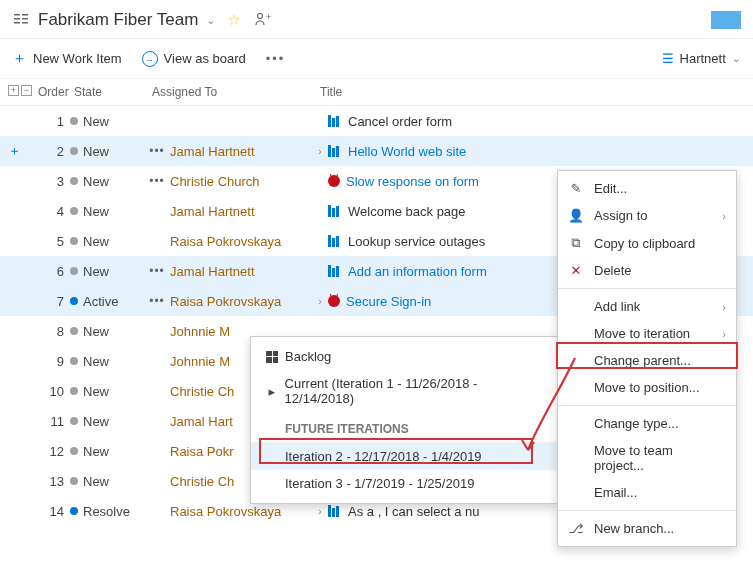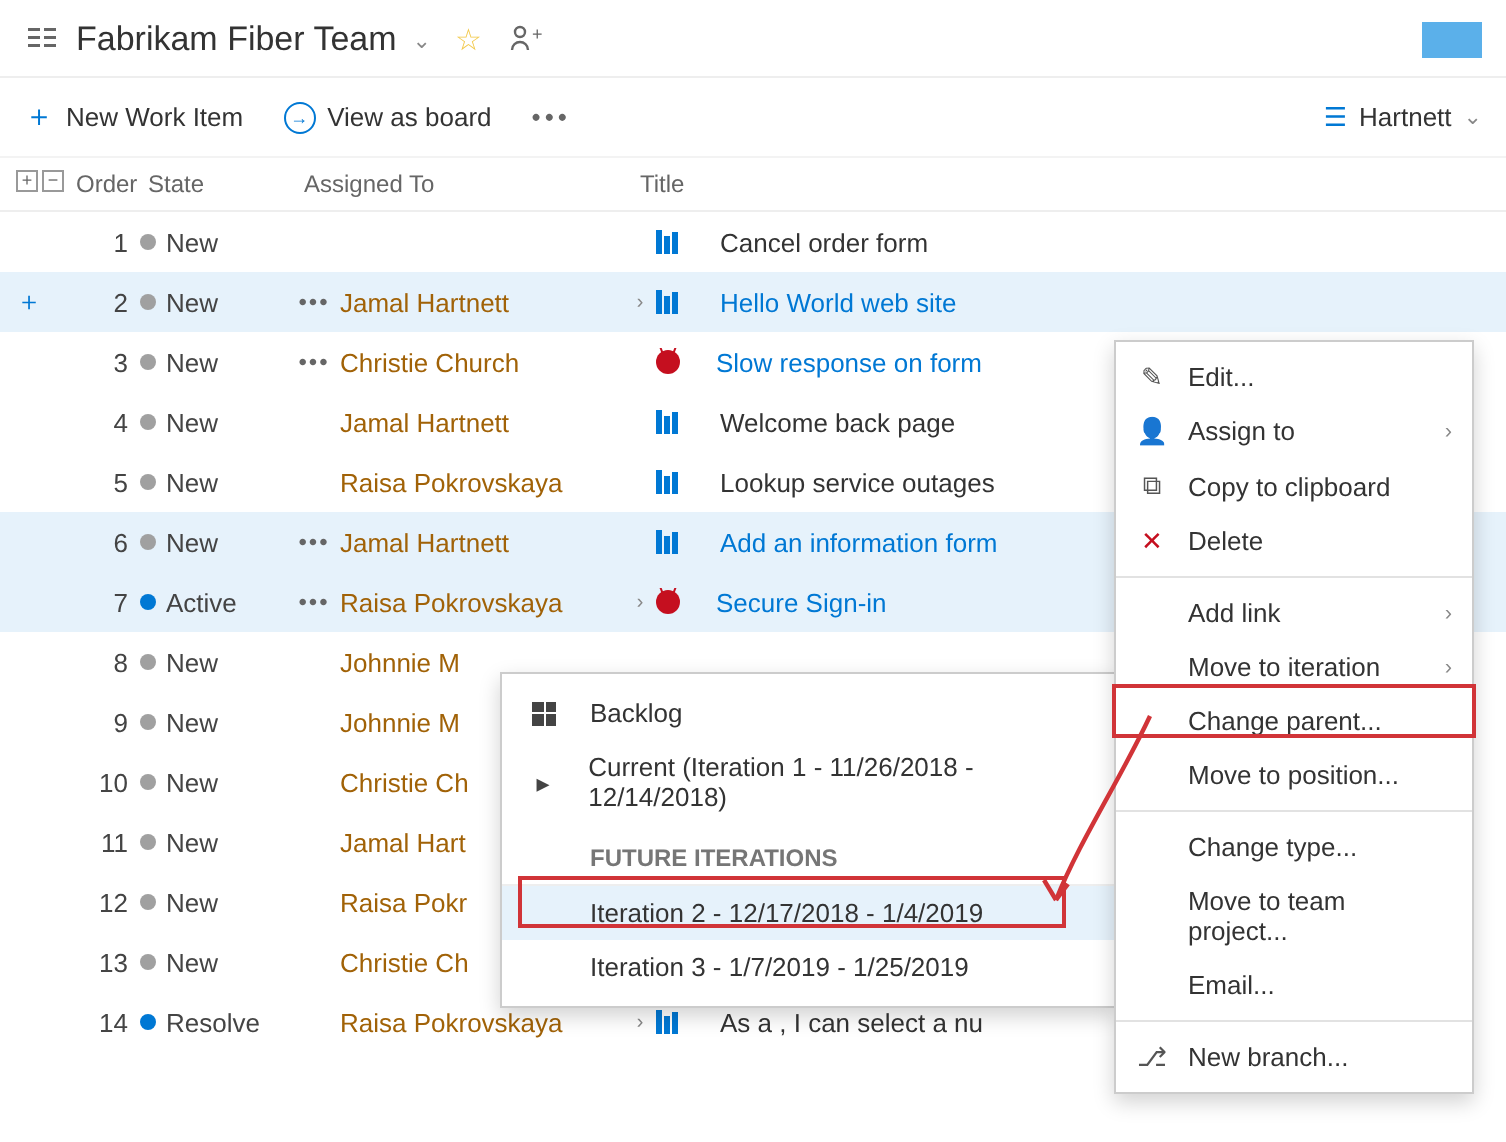--- a/index.html
+++ b/index.html
@@ -30,39 +30,39 @@
   .row { display:flex; align-items:center; height:30px; font-size:13px; position:relative;}
   .row.selected { background:#e6f2fb; }
   .row .cell-expand { width:34px; display:flex; align-items:center; justify-content:flex-start; padding-left:8px; color:#0078d4;}
   .row .cell-order { width:36px; text-align:right; padding-right:6px; color:#444;}
   .row .cell-state { width:74px; display:flex; align-items:center; gap:5px; color:#444;}
   .state-dot { width:8px; height:8px; border-radius:50%; background:#a0a0a0; display:inline-block;}
   .state-dot.active { background:#0078d4; }
   .row .cell-actions { width:26px; color:#666; font-size:12px; letter-spacing:1px; text-align:center; cursor:pointer;}
   .row .cell-assigned { width:142px; color:#a16207; white-space:nowrap; overflow:hidden; text-overflow:ellipsis;}
   .row .cell-caret { width:16px; color:#888; font-size:10px; text-align:center;}
-  .row .cell-title { flex:1; display:flex; align-items:center; gap:18px; color:#0078d4; white-space:nowrap; overflow:hidden;}
+  .row .cell-title { flex:1; display:flex; align-items:center; gap:6px; color:#0078d4; white-space:nowrap; overflow:hidden;}
   .row .cell-title.black { color:#333; }
   .wi-icon { width:14px; height:12px; display:inline-flex; gap:1px; }
   .wi-icon span { width:3px; background:#0078d4; display:inline-block; }
   .wi-icon span:nth-child(1){height:12px;} .wi-icon span:nth-child(2){height:9px; align-self:flex-end;} .wi-icon span:nth-child(3){height:11px; align-self:flex-end;}
   .bug-icon { width:12px; height:12px; border-radius:50%; background:#c50f1f; position:relative; display:inline-block;}
   .bug-icon::before,.bug-icon::after{content:'';position:absolute;width:1px;height:5px;background:#c50f1f;top:-3px;}
   .bug-icon::before{left:2px;transform:rotate(-20deg);} .bug-icon::after{right:2px;transform:rotate(20deg);}
   
   .ctx { position:absolute; right:16px; top:170px; width:180px; background:#fff; border:1px solid #ccc; box-shadow:0 4px 10px rgba(0,0,0,0.18); z-index:20; padding:4px 0;}
   .ctx-item { display:flex; align-items:center; padding:6px 10px; gap:10px; color:#333; cursor:pointer; position:relative;}
   .ctx-sep { height:1px; background:#e2e2e2; margin:4px 0;}
   .ctx-icon { width:16px; text-align:center; color:#555; font-size:13px;}
   .ctx-icon.red { color:#c50f1f;}
   .ctx-arrow { margin-left:auto; color:#888; font-size:11px;}
   .ctx-hl { position:absolute; right:15px; top:342px; width:182px; height:27px; border:2px solid #d13438; z-index:25; pointer-events:none;}
   
   .submenu { position:absolute; left:250px; top:336px; width:308px; background:#fff; border:1px solid #ccc; box-shadow:0 4px 10px rgba(0,0,0,0.18); z-index:15; padding:6px 0;}
-  .sub-item { display:flex; align-items:center; padding:6px 14px; gap:16px; color:#333; cursor:pointer;}
+  .sub-item { display:flex; align-items:center; padding:6px 14px; gap:6px; color:#333; cursor:pointer;}
   .sub-item.header { color:#767676; font-weight:600; font-size:12px; padding-top:10px; cursor:default;}
   .sub-item.sel { background:#e6f2fb; }
   .sub-icon { width:14px; display:inline-flex; align-items:center; justify-content:center; color:#444;}
   .grid-icon { width:12px; height:12px; display:inline-grid; grid-template-columns:1fr 1fr; grid-template-rows:1fr 1fr; gap:1px;}
   .grid-icon span { background:#444; }
   .sub-hl { position:absolute; left:259px; top:438px; width:274px; height:26px; border:2px solid #d13438; z-index:25; pointer-events:none;}
   
   .arrow-svg { position:absolute; left:520px; top:350px; z-index:26; pointer-events:none;}
 </style>
 </head>

